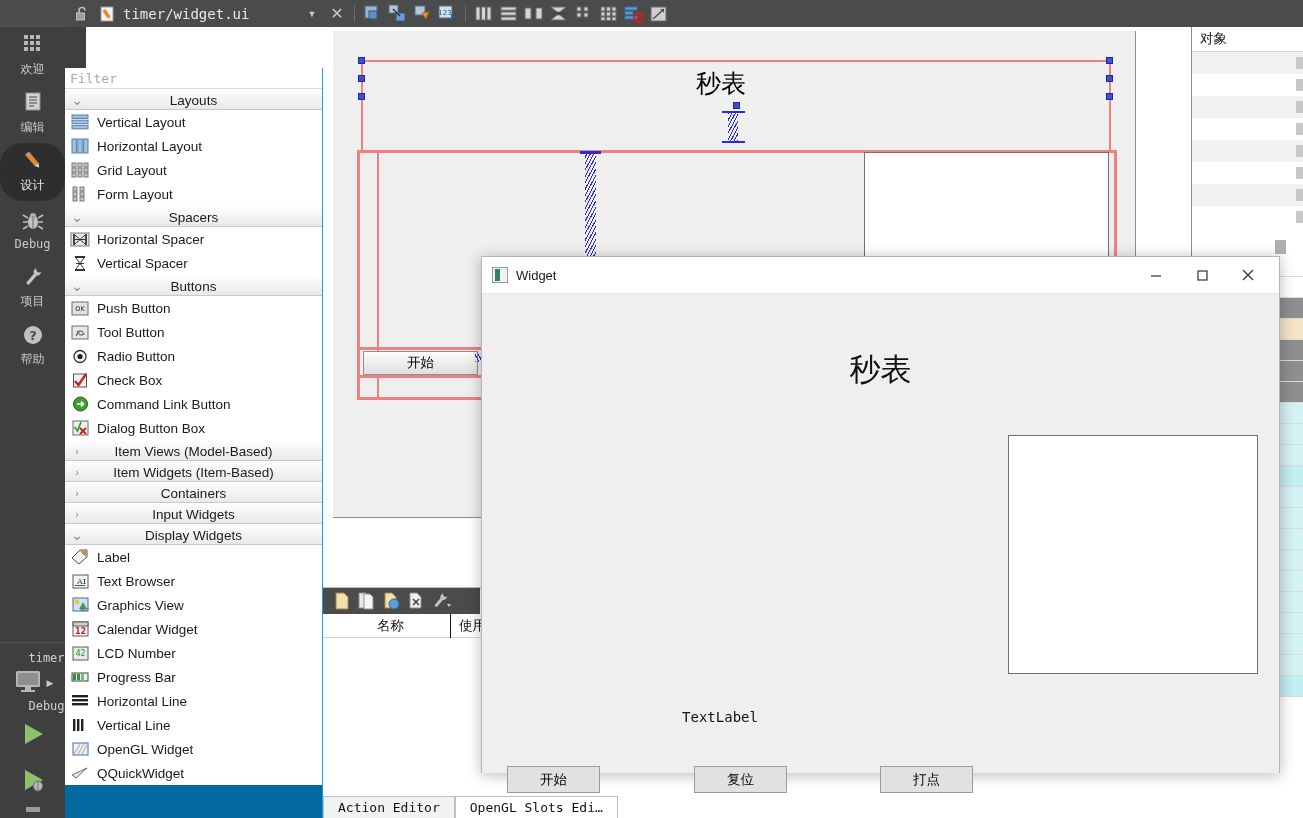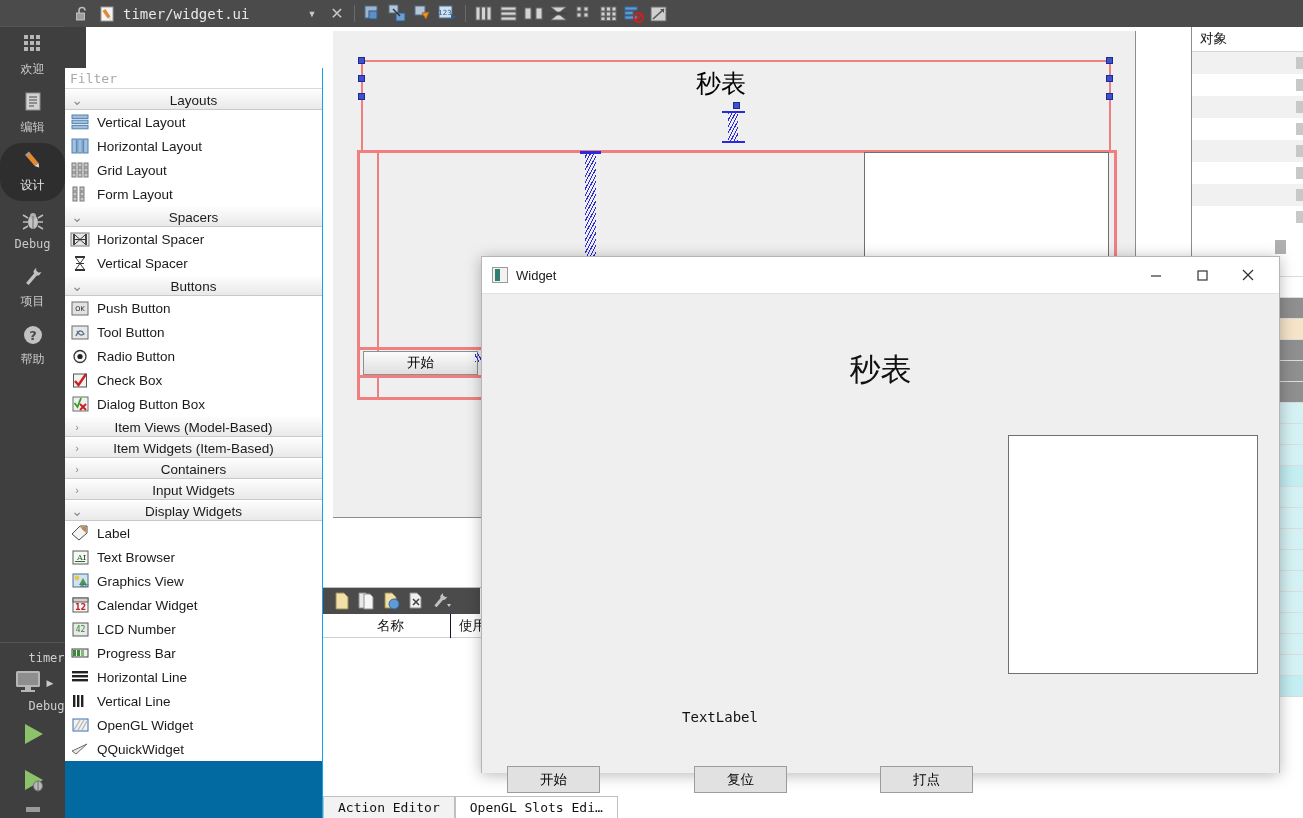--- a/index.html
+++ b/index.html
@@ -635,20 +635,29 @@
           <span>Radio Button</span>
         </div>
         <div class="pal-row">
           <span class="ico">
             <svg width="17" height="15" viewBox="0 0 17 15">
               <rect x="1.5" y="1" width="13" height="13" fill="#f2f2f2" stroke="#555"></rect>
               <path d="M3 8 L6.5 12 L14 1" fill="none" stroke="#cc2020" stroke-width="2.4"></path>
             </svg>
           </span>
           <span>Check Box</span>
+        </div>
+        <div class="pal-row">
+          <span class="ico">
+            <svg width="17" height="16" viewBox="0 0 17 16">
+              <circle cx="8.5" cy="8" r="7" fill="#3f9e32" stroke="#236018"></circle>
+              <path d="M5 8 H11 M9 5.5 L11.5 8 L9 10.5" fill="none" stroke="#fff" stroke-width="1.6"></path>
+            </svg>
+          </span>
+          <span>Command Link Button</span>
         </div>
         <div class="pal-row">
           <span class="ico">
             <svg width="17" height="16" viewBox="0 0 17 16">
               <rect x="1" y="1" width="15" height="14" fill="#f0f0f0" stroke="#6c6c6c"></rect>
               <path d="M2.5 7 L5.5 11 L9 2" fill="none" stroke="#2f9f2a" stroke-width="1.8"></path>
               <g stroke="#cc2020" stroke-width="2">
                 <line x1="8" y1="8" x2="14" y2="14"></line>
                 <line x1="14" y1="8" x2="8" y2="14"></line>
               </g>

